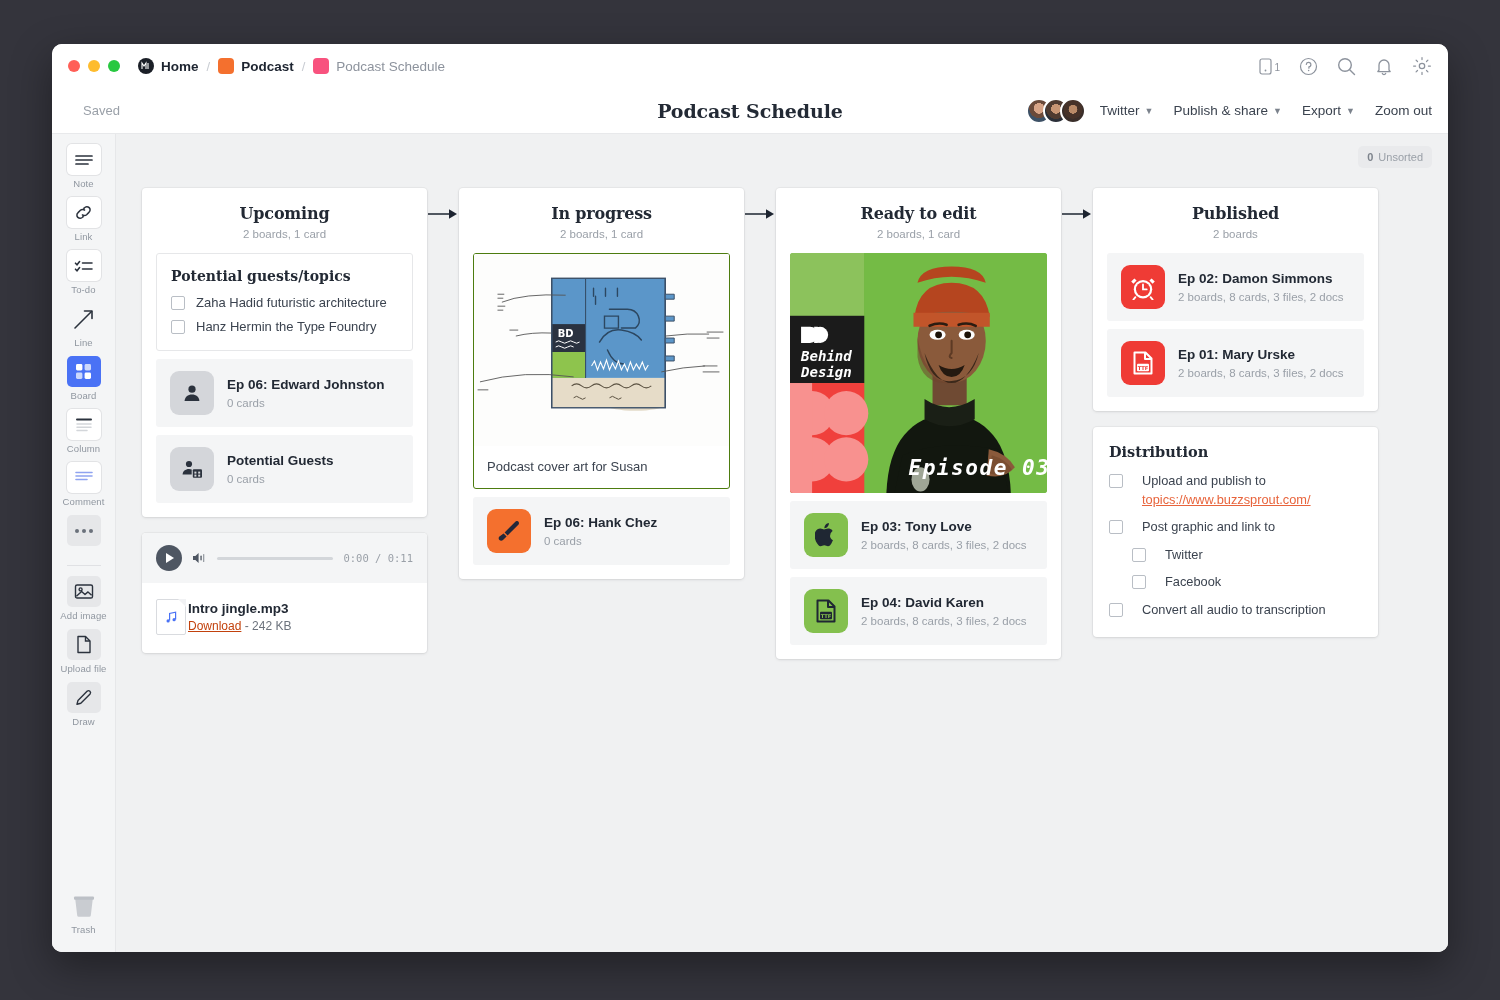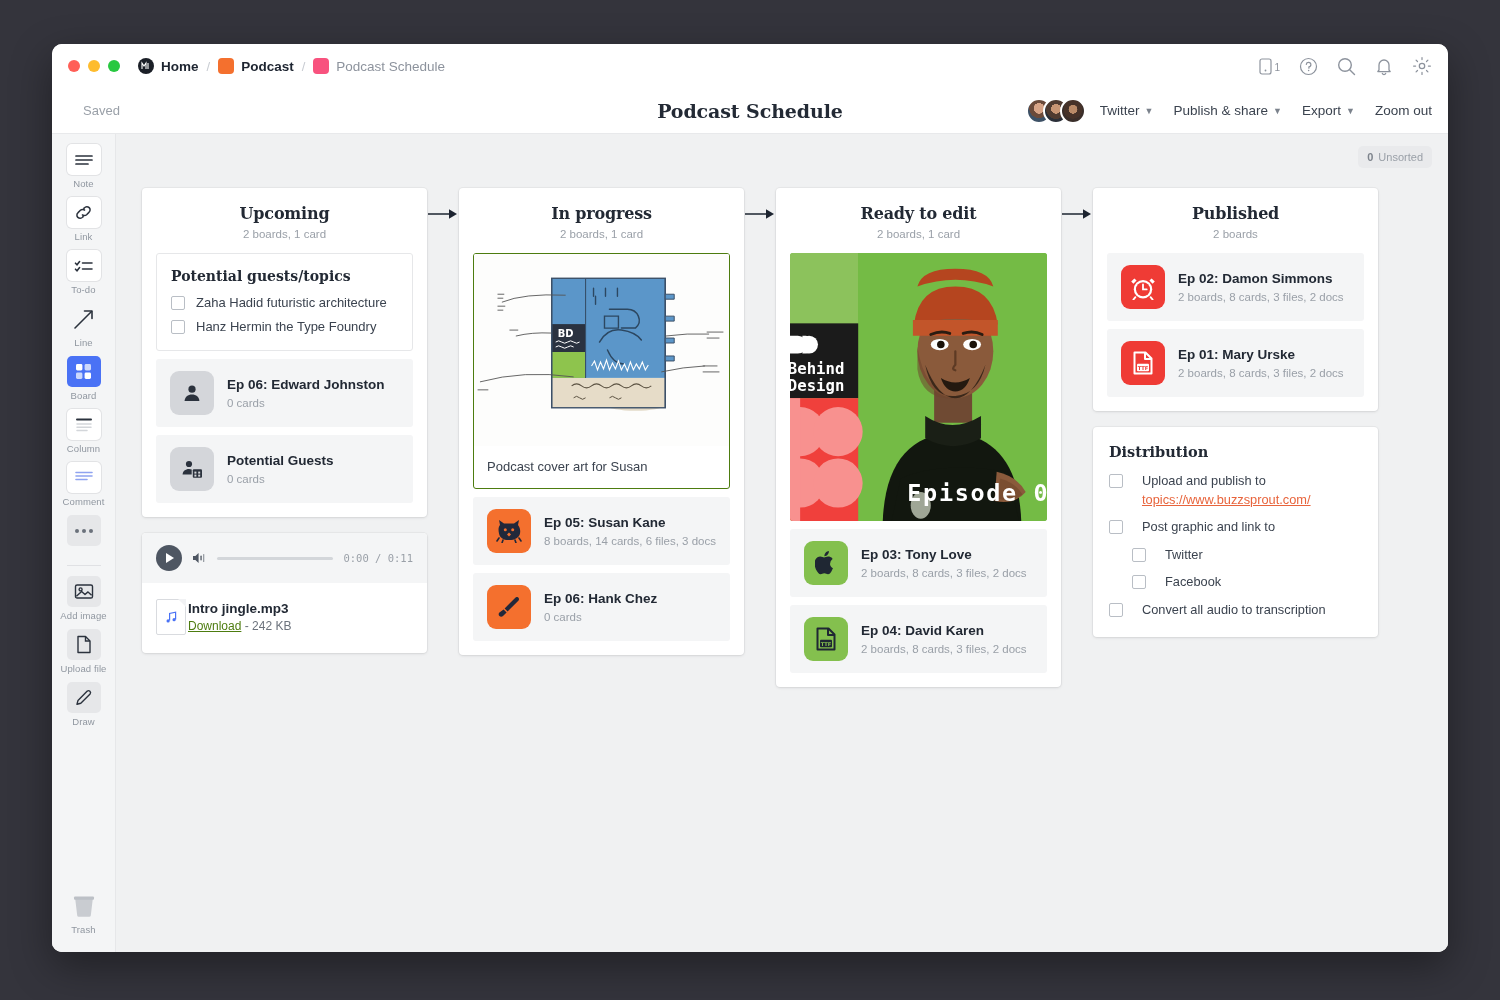--- a/index.html
+++ b/index.html
@@ -217,33 +217,33 @@
     position: relative; display: flex; align-items: center; justify-content: center;
     color: #4a72f5;
   }
   .file-glyph:after {
     content: ""; position: absolute; right: -1px; top: -1px;
     border-width: 0 8px 8px 0; border-style: solid;
     border-color: transparent #f1f2f4 transparent transparent;
   }
   .file-name { font-size: 13.5px; font-weight: 700; color: #222934; }
   .file-meta { font-size: 12px; color: #6c737d; margin-top: 3px; }
-  .file-meta a { color: #4d7c0f; text-decoration: underline; cursor: pointer; }
+  .file-meta a { color: #c2410c; text-decoration: underline; cursor: pointer; }
 
   
   .img-card {
     border: 1px solid #4d7c0f; border-radius: 3px; overflow: hidden;
     margin-bottom: 8px; background: #fff;
   }
   .sketch { height: 192px; background: #fdfdfc; position: relative; }
   .sketch svg { display: block; width: 100%; height: 100%; }
   .img-caption { font-size: 13px; color: #3b434f; padding: 13px 13px 14px; }
 
   .cover-card { border-radius: 3px; overflow: hidden; margin-bottom: 8px; }
-  .cover { height: 268px; position: relative; overflow: hidden; }
+  .cover { height: 240px; position: relative; overflow: hidden; font-style: italic; }
   .cover svg { display: block; width: 100%; height: 100%; }
 
   
   .dist-card {
     background: #fff; border-radius: 4px; margin-top: 16px; padding: 16px 16px 18px;
     box-shadow: 0 1px 3px rgba(16,22,30,0.10), 0 0 0 1px rgba(16,22,30,0.035);
   }
   .dist-title {
     font-family: "DejaVu Serif", "Liberation Serif", serif;
     font-weight: 700; font-size: 14.5px; color: #222934; margin-bottom: 12px;
@@ -628,35 +628,20 @@
                   <path d="M24 40h6M24 44h5M24 52h7M24 56h5" stroke="#666" stroke-width="1" stroke-linecap="round"></path>
                   <path d="M36 76h8" stroke="#666" stroke-width="1" stroke-linecap="round"></path>
                   <path d="M234 78h16M234 84h12" stroke="#666" stroke-width="1" stroke-linecap="round"></path>
                   <path d="M230 112h14M230 118h16" stroke="#666" stroke-width="1" stroke-linecap="round"></path>
                   <path d="M4 136h10" stroke="#666" stroke-width="1" stroke-linecap="round"></path>
                 </svg>
               </div>
               <div class="img-caption">Podcast cover art for Susan</div>
             </div>
 
-            <div class="ref-card">
-              <div class="ref-icon orange">
-                <svg width="26" height="24" viewBox="0 0 26 24" fill="#22283a">
-                  <path d="M4 6 3 1l5 3.4h10L23 1l-1 5c2 2.5 2.6 5.6 2 8.4-.8 4-4.8 6.6-11 6.6S3.8 18.4 3 14.4C2.4 11.6 2 8.5 4 6Z"></path>
-                  <circle cx="9.3" cy="10.8" r="1.5" fill="#f4702e"></circle>
-                  <circle cx="16.7" cy="10.8" r="1.5" fill="#f4702e"></circle>
-                  <path d="M13 13.6l2 2-2 2-2-2z" fill="#f4702e"></path>
-                  <path d="M3 19l-2 3M7 21l-1 3M19 21l1 3M23 19l2 3" stroke="#22283a" stroke-width="1.6" stroke-linecap="round"></path>
-                </svg>
-              </div>
-              <div>
-                <div class="ref-title">Ep 05: Susan Kane</div>
-                <div class="ref-sub">8 boards, 14 cards, 6 files, 3 docs</div>
-              </div>
-            </div>
 
             <div class="ref-card">
               <div class="ref-icon orange">
                 <svg width="24" height="24" viewBox="0 0 24 24" fill="#22283a">
                   <path d="M20.4 2.1a2.6 2.6 0 0 1 1.5 1.5c.3.9-.1 1.6-.8 2.3L10.6 16.4 7.6 13.4 18.1 2.9c.7-.7 1.4-1.1 2.3-.8Z"></path>
                   <path d="M6.6 14.4 9.6 17.4 6 21c-1 1-2.6 1-3.6 0s-1-2.6 0-3.6l4.2-3Z"></path>
                 </svg>
               </div>
               <div>
                 <div class="ref-title">Ep 06: Hank Chez</div>

